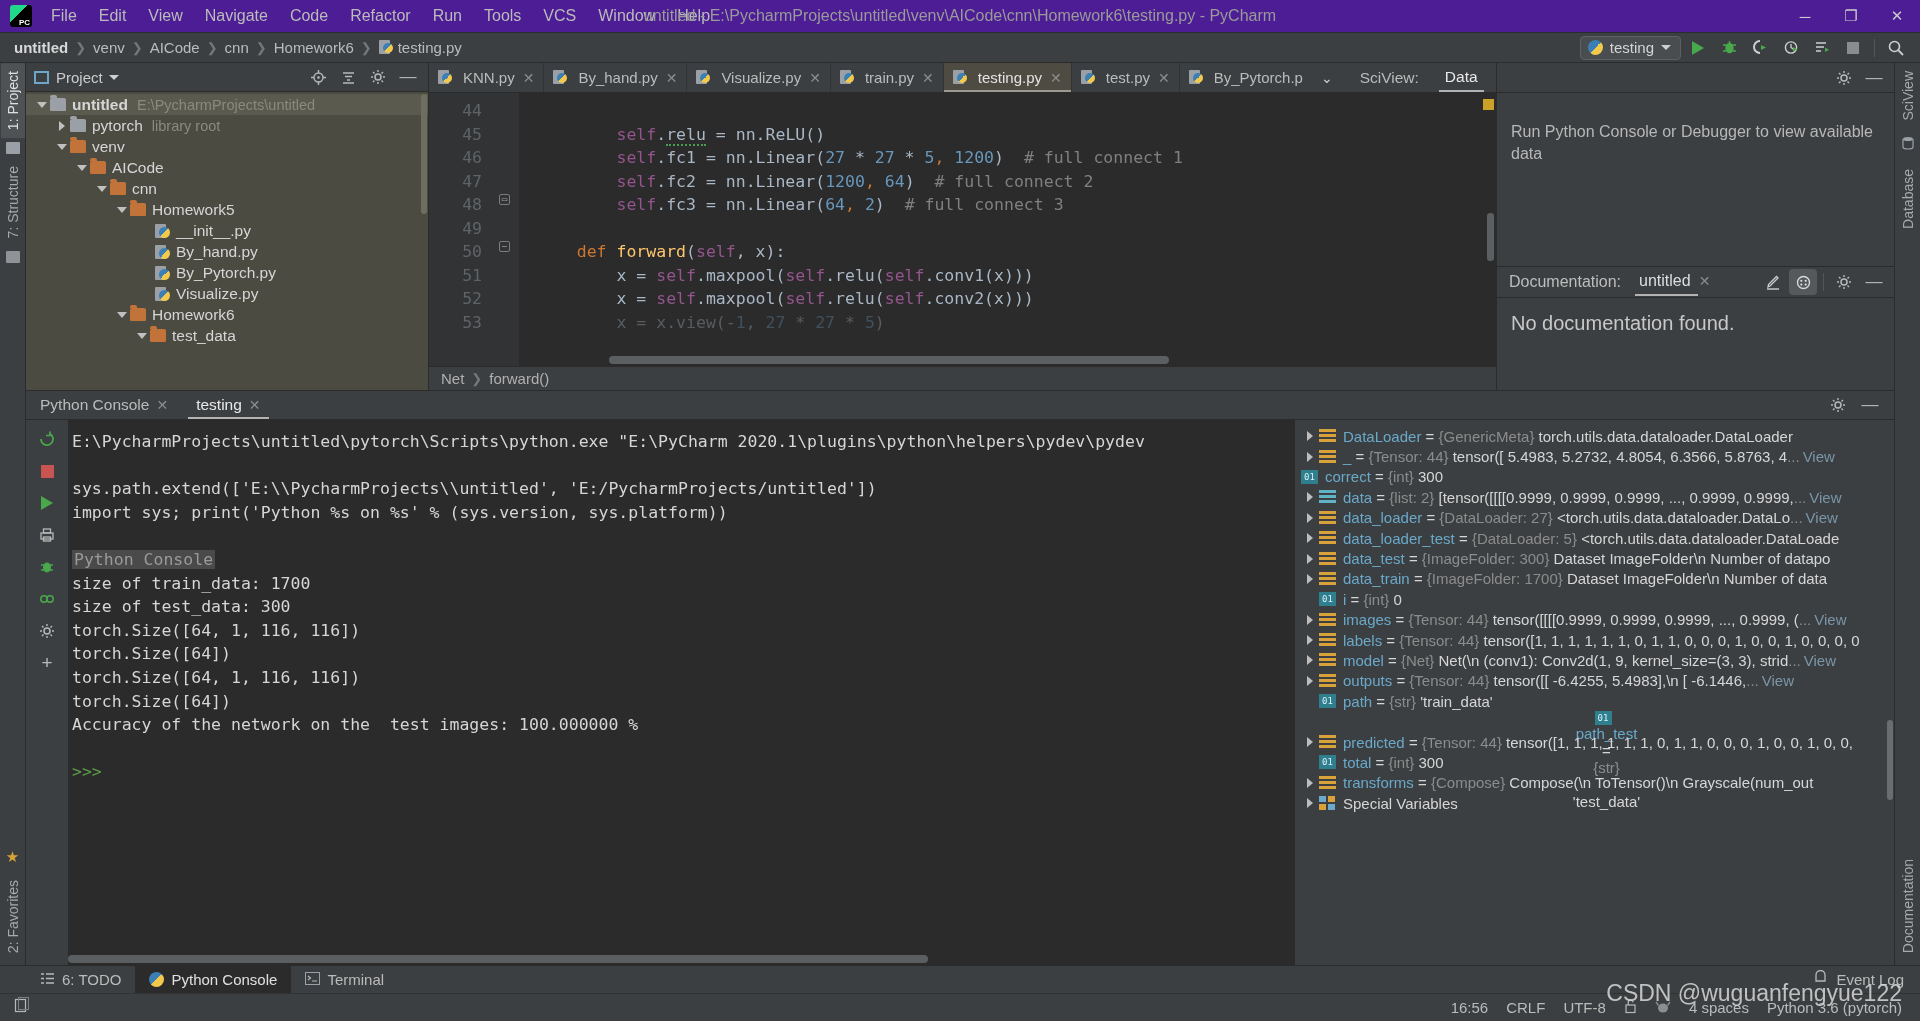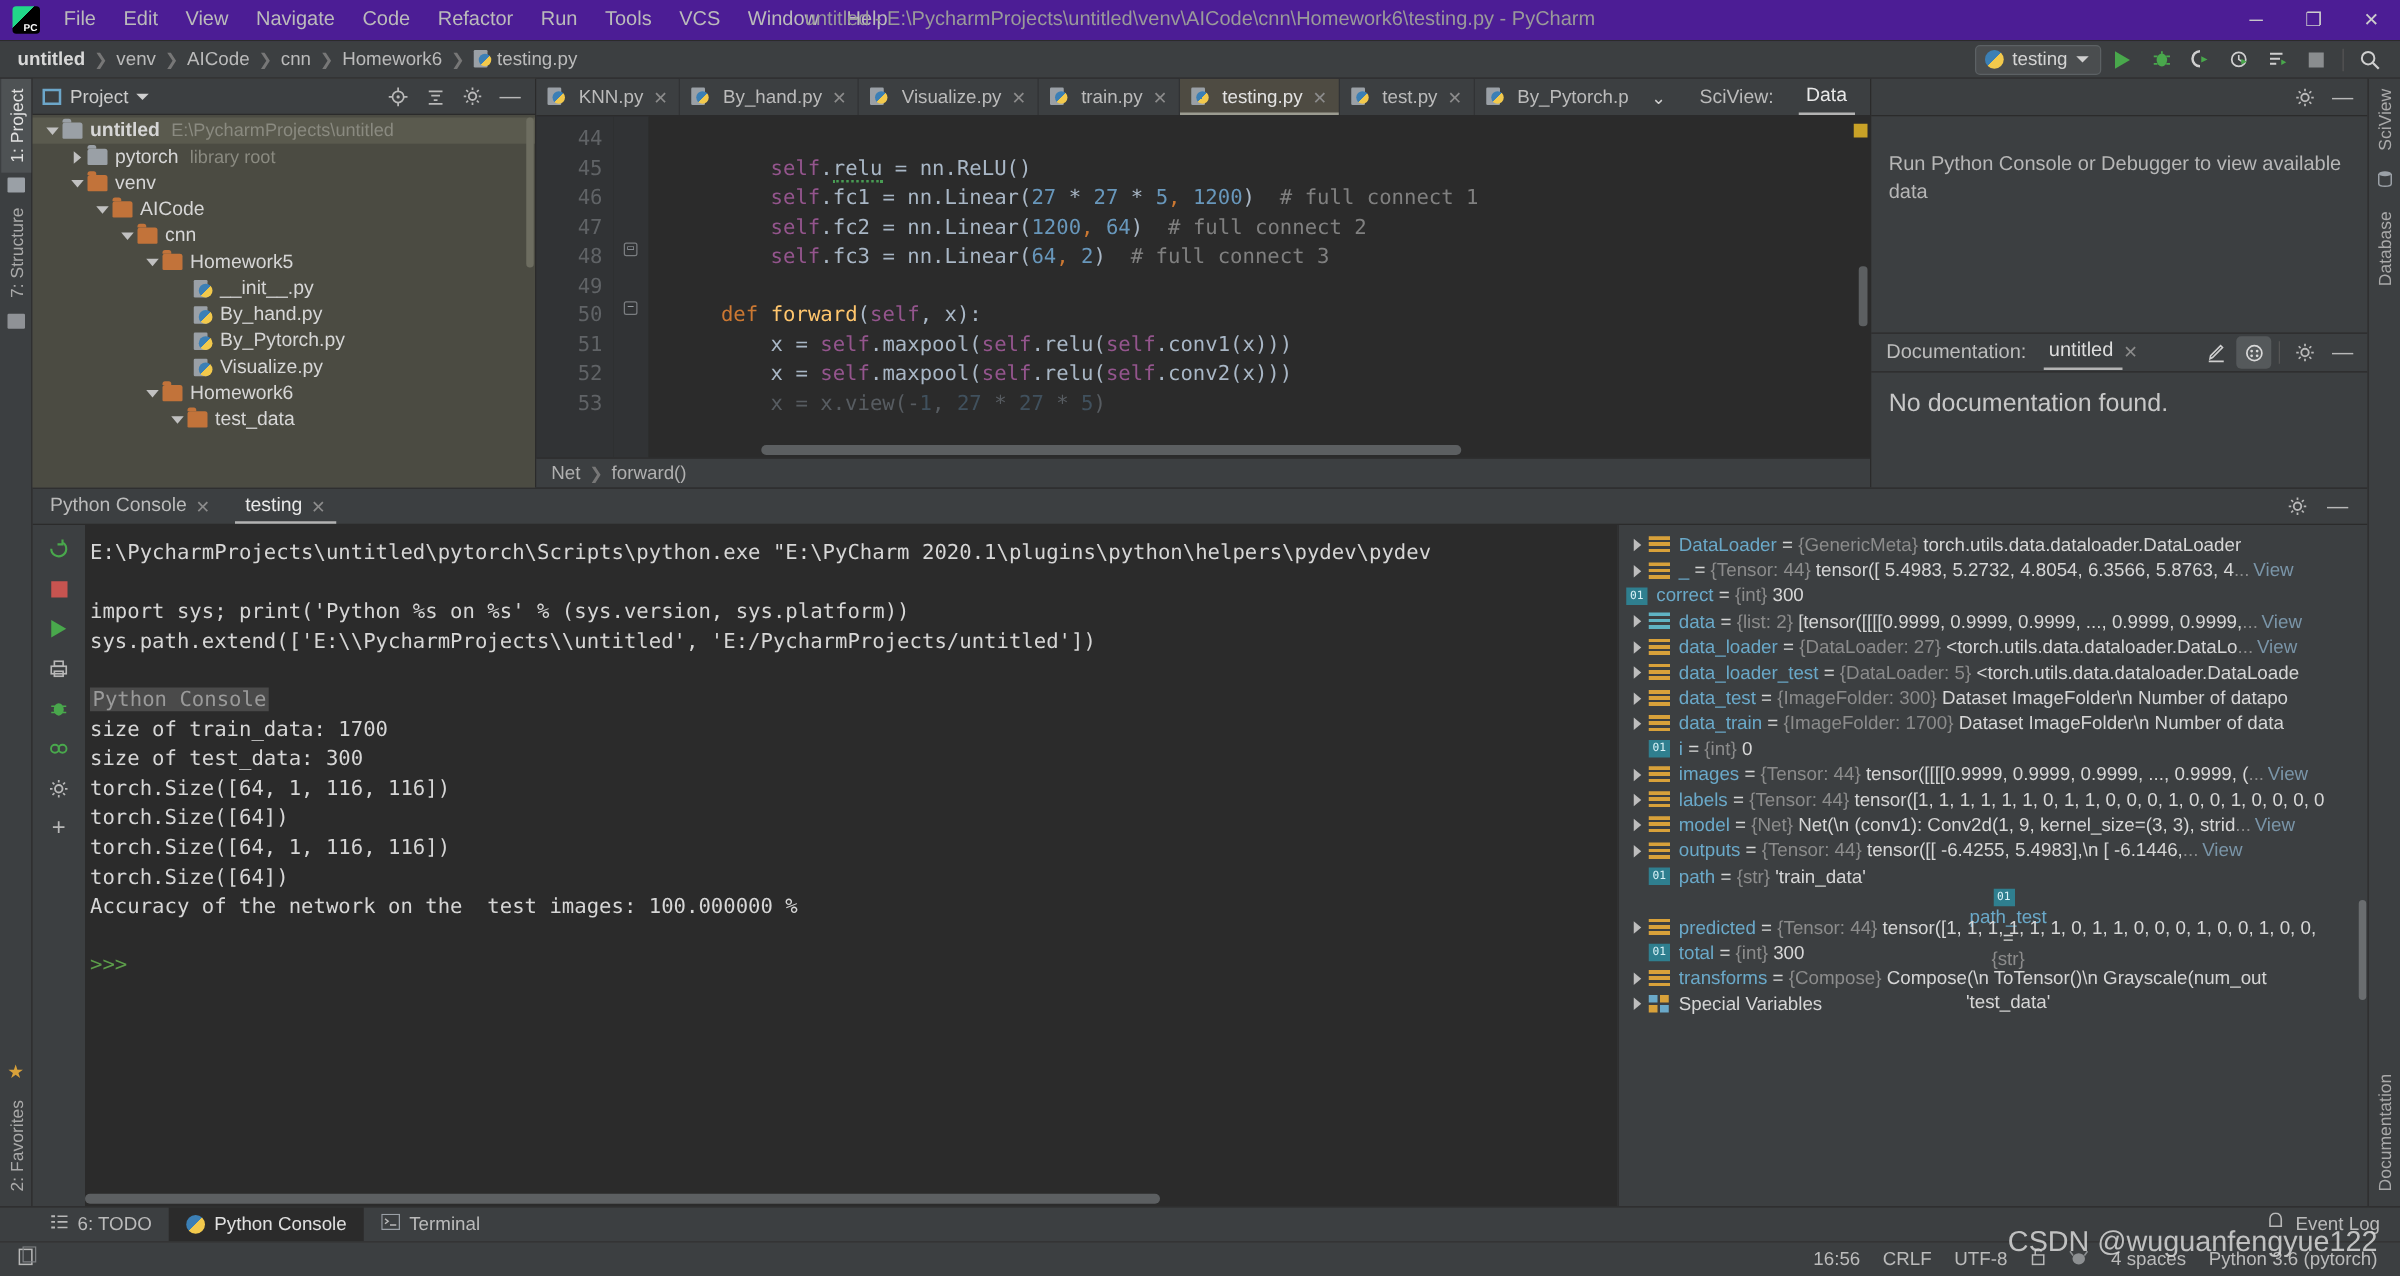--- a/index.html
+++ b/index.html
@@ -639,22 +639,22 @@
               </svg>
           </div>
           <div class="cic">
               <span style="color:#b8b8b8;font-size:19px;">+</span>
             </div>
         </div>
 
         <div class="con-out">
           <div class="col">E:\PycharmProjects\untitled\pytorch\Scripts\python.exe "E:\PyCharm 2020.1\plugins\python\helpers\pydev\pydev</div>
           <div class="col"></div>
+          <div class="col">sys.path.extend(['E:\\PycharmProjects\\untitled', 'E:/PycharmProjects/untitled'])</div>
           <div class="col">import sys; print('Python %s on %s' % (sys.version, sys.platform))</div>
-          <div class="col">sys.path.extend(['E:\\PycharmProjects\\untitled', 'E:/PycharmProjects/untitled'])</div>
           <div class="col"></div>
           <div class="col"><span class="tag-pc">Python Console</span></div>
           <div class="col">size of train_data: 1700</div>
           <div class="col">size of test_data: 300</div>
           <div class="col">torch.Size([64, 1, 116, 116])</div>
           <div class="col">torch.Size([64])</div>
           <div class="col">torch.Size([64, 1, 116, 116])</div>
           <div class="col">torch.Size([64])</div>
           <div class="col">Accuracy of the network on the  test images: 100.000000 %</div>
           <div class="col"></div>

